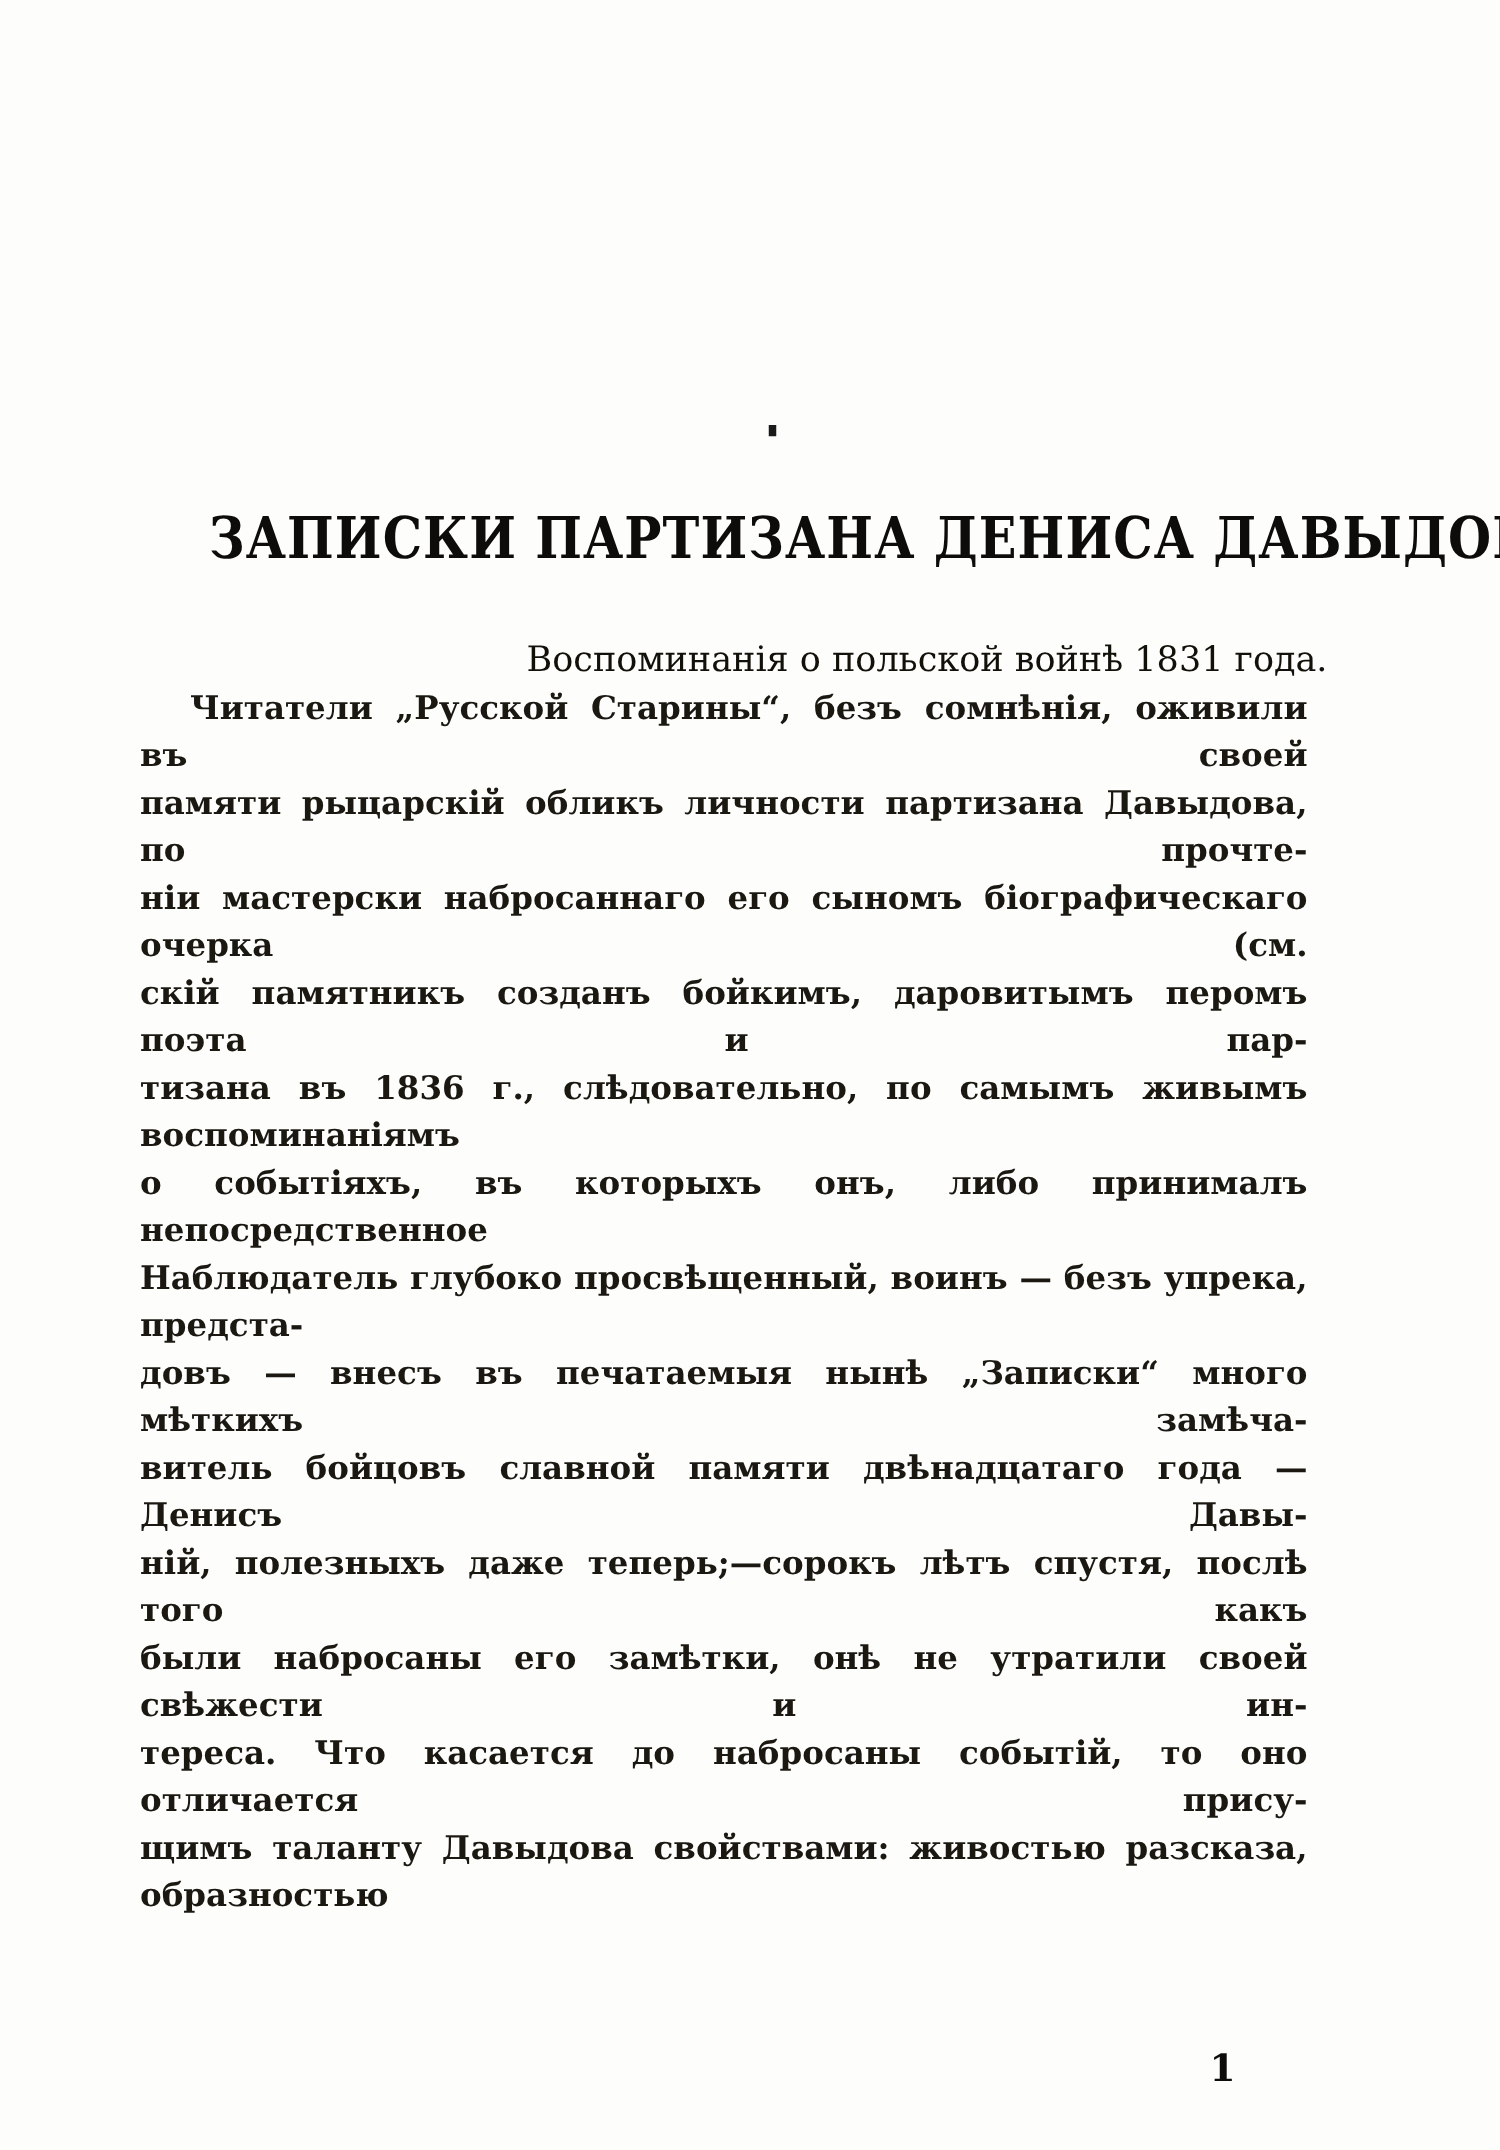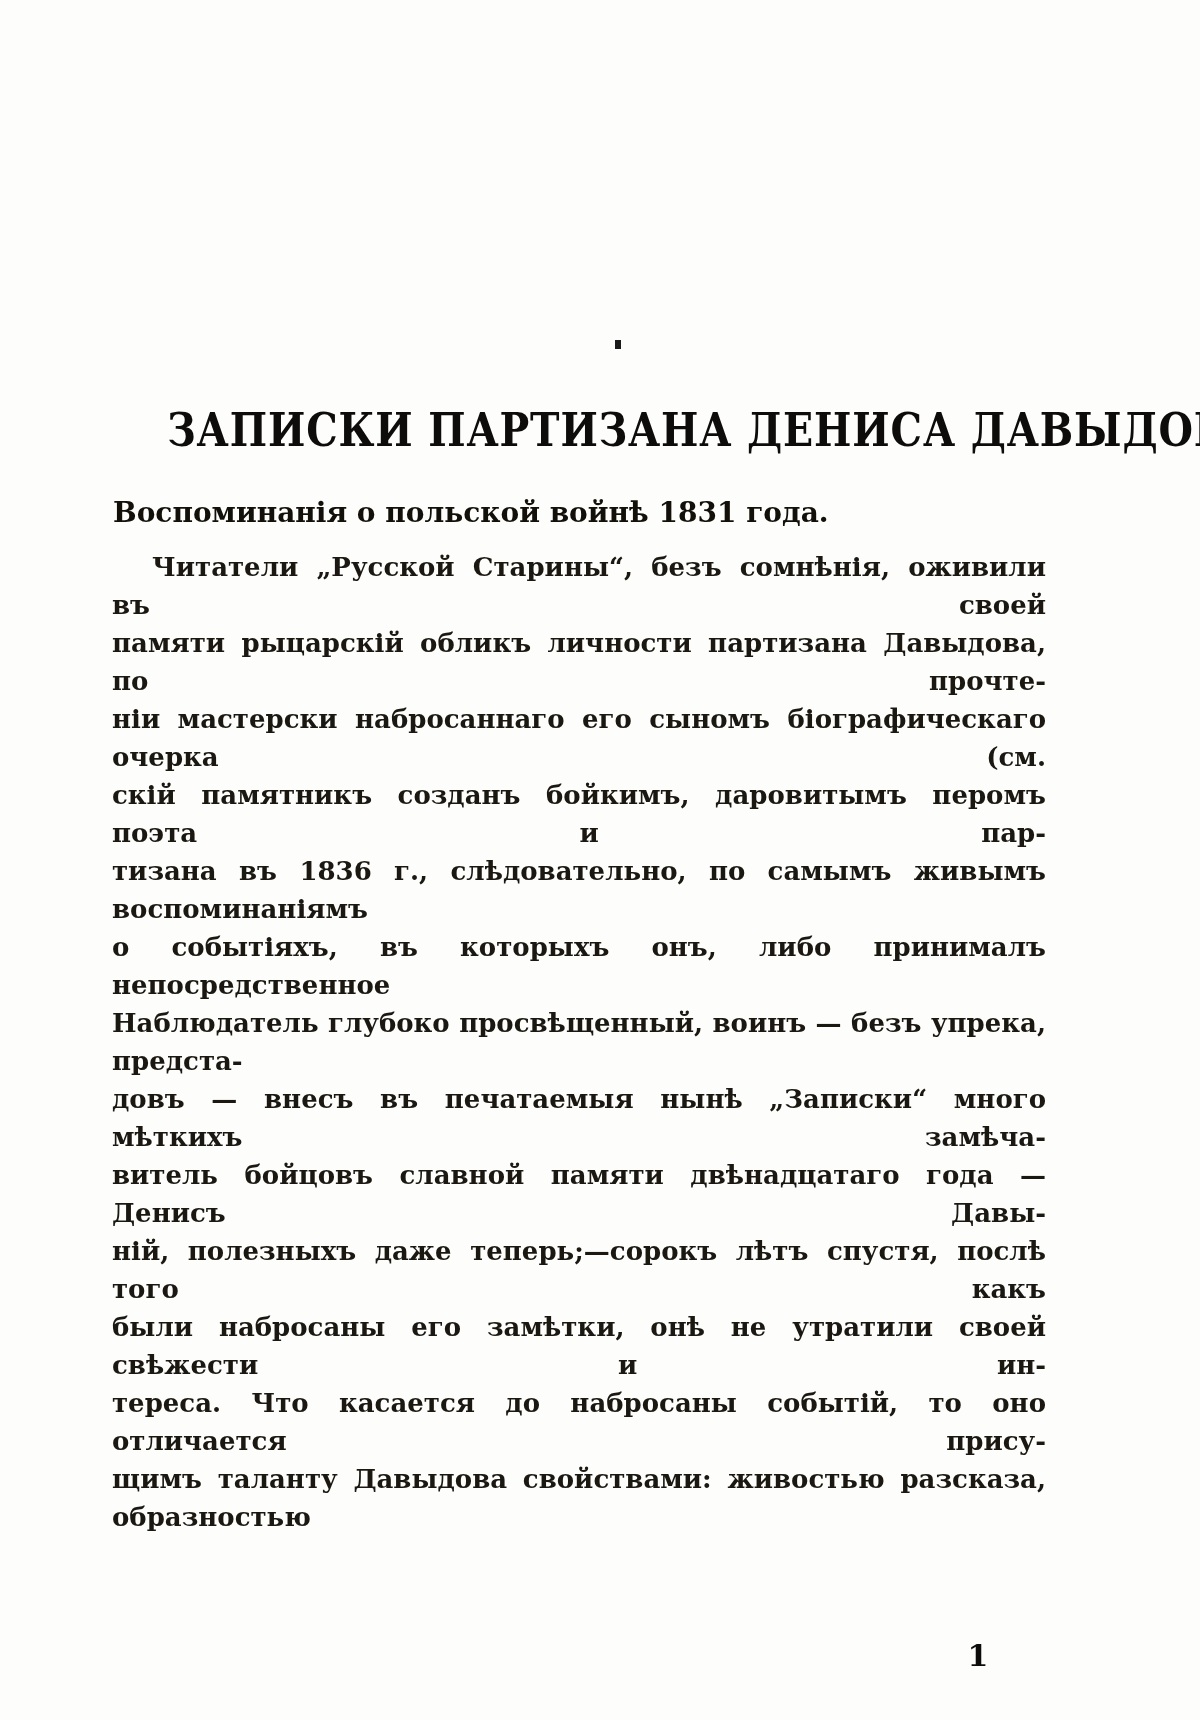--- a/index.html
+++ b/index.html
@@ -38,25 +38,25 @@
     transform: scaleX(0.86);
     transform-origin: 50% 50%;
     color: #0e0c0a;
     white-space: nowrap;
   }
   .doc-subtitle {
     position: absolute;
     left: 112px;
     top: 492px;
     width: 934px;
-    margin: 1px;
+    margin: 16px;
     font-size: 28px;
     line-height: 40px;
-    font-weight: bold;
-    text-align: left;
+    font-weight: normal;
+    text-align: right;
     color: #121009;
   }
   .body-text {
     position: absolute;
     left: 112px;
     top: 548px;
     width: 934px;
     font-size: 26px;
     line-height: 38px;
     font-weight: bold;

